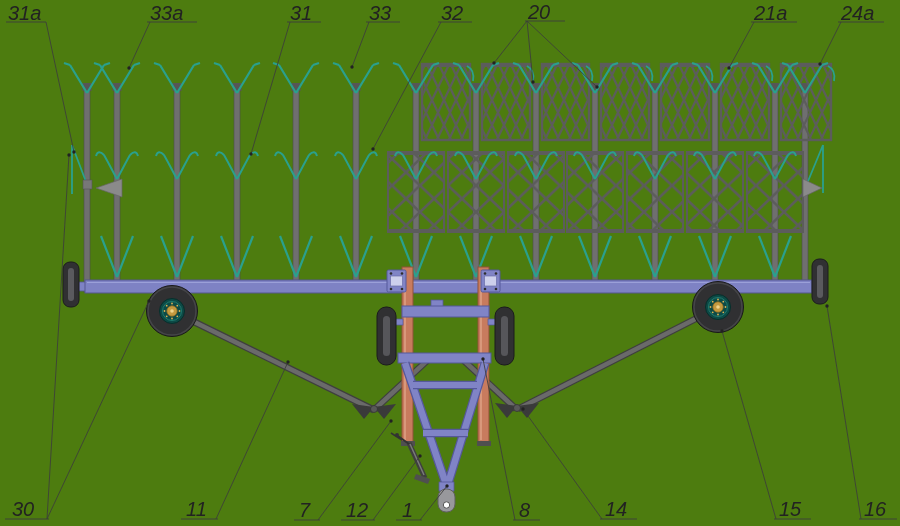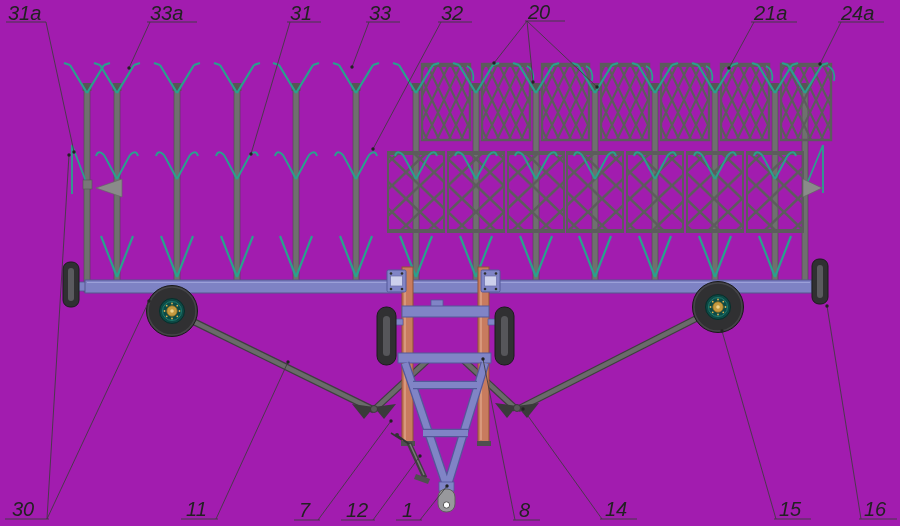--- a/index.html
+++ b/index.html
@@ -3,21 +3,21 @@
 <meta charset="utf-8">
 <style>
   html,body{margin:0;padding:0;background:#ffffff;}
   .stage{position:relative;width:900px;height:526px;background:var(--bg,#fff);overflow:hidden;}
   .lbl{font-family:"Liberation Sans", sans-serif;font-style:italic;font-size:20px;fill:var(--label,#222);}
   svg{display:block;}
 </style>
 </head>
 <body>
 
-<div class="stage" style="background: #a21caf;">
+<div class="stage" style="background: #4d7c0f;">
   <svg id="drawing" width="900" height="526" viewBox="0 0 900 526" xmlns="http://www.w3.org/2000/svg">
     <defs>
         <pattern id="latUp" width="12" height="25" patternUnits="userSpaceOnUse">
           <path d="M0,0 L12,25 M12,0 L0,25" stroke="#5c5c5c" stroke-width="2.2" fill="none"></path>
         </pattern>
         <pattern id="latLo" width="28" height="26.5" patternUnits="userSpaceOnUse">
           <path d="M0,0 L28,26.5 M28,0 L0,26.5" stroke="#5c5c5c" stroke-width="2.6" fill="none"></path>
         </pattern>
       </defs>
     <g id="g-posts">

